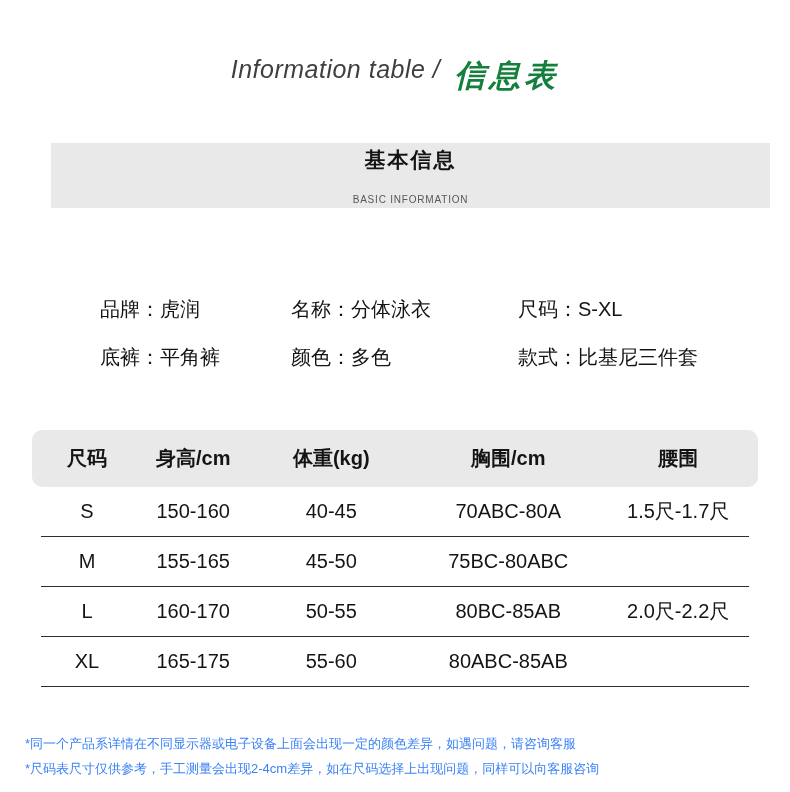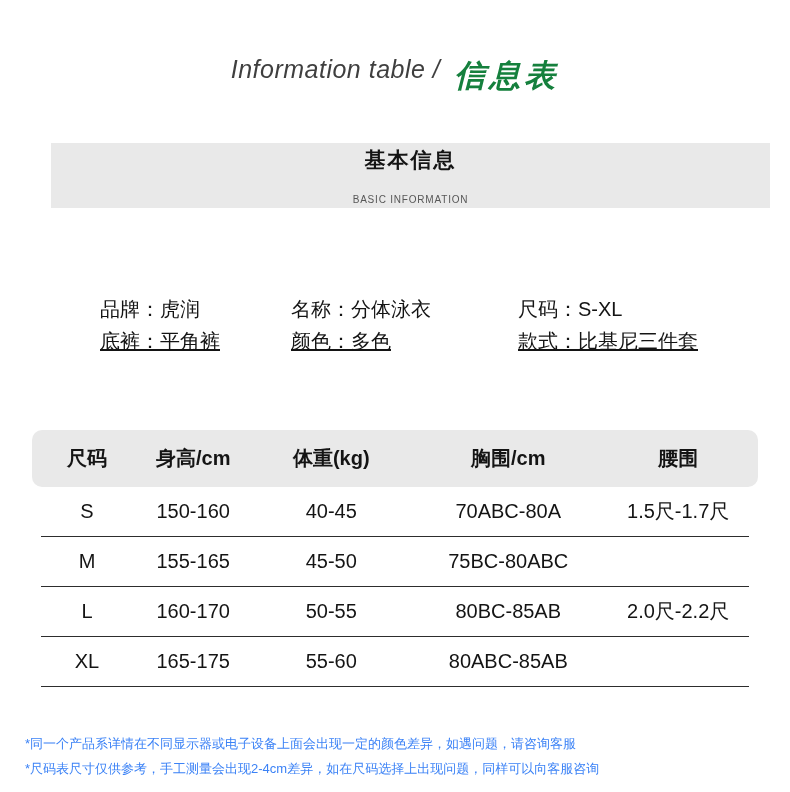--- a/index.html
+++ b/index.html
@@ -23,21 +23,21 @@
     position: absolute; left: 35px; top: 143px; width: 719px; height: 65px;
     background: var(--band-bg, #e9e9e9);
     display: flex; flex-direction: column; justify-content: center; align-items: center; gap: 20px; margin-left: 16px;
   }
   .banner-zh { font-size: 21px; color: #141414; font-weight: 600; letter-spacing: 2px; }
   .banner-en { font-size: 10px; color: #575757; letter-spacing: .8px; }
   
   .info-fields { position: absolute; left: 0; top: 0; width: 100%; }
   .info-field { position: absolute; font-size: 20px; color: #141414; white-space: nowrap; }
   .info-field.row0 { top: 296px; }
-  .info-field.row1 { top: 328px; text-decoration: underline; }
+  .info-field.row1 { top: 344px; }
   .info-field.col0 { left: 100px; }
   .info-field.col1 { left: 291px; }
   .info-field.col2 { left: 518px; }
   
   .size-table { position: absolute; left: 32px; top: 430px; width: 726px; }
   .thead {
     height: 57px; background: var(--band-bg, #e9e9e9);
     display: flex; align-items: center; padding: 0 9px; border-radius: 10px;
   }
   .trow {

